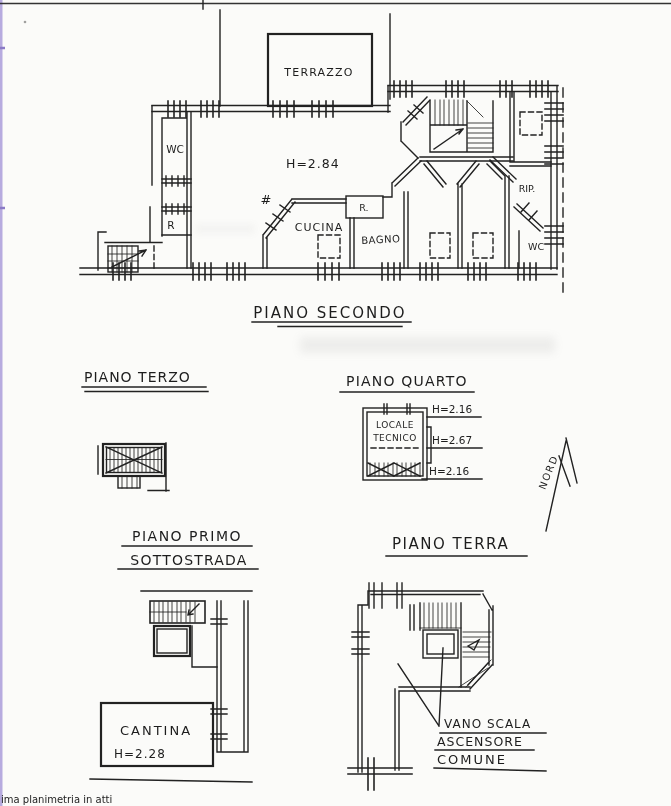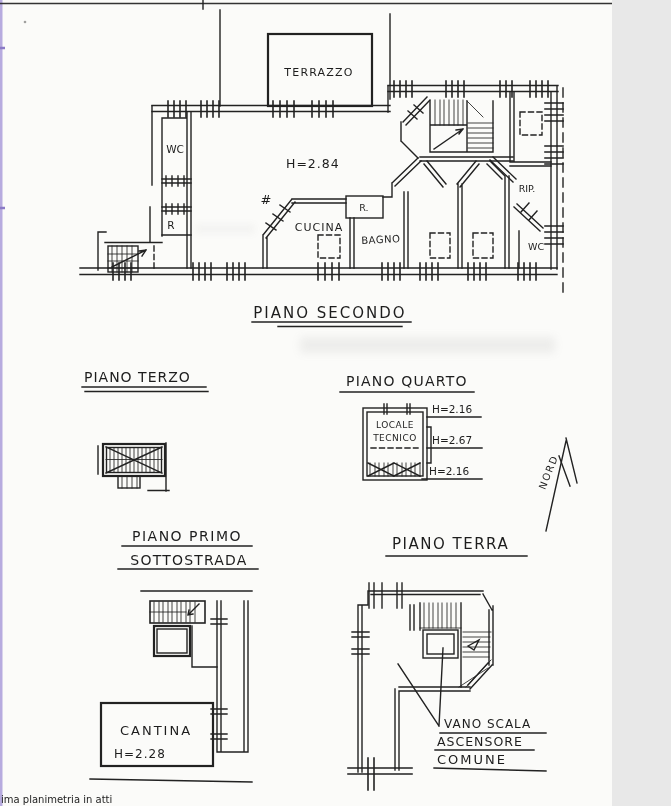--- a/index.html
+++ b/index.html
@@ -1,16 +1,16 @@
 <!DOCTYPE html>
 <html><head>
 <meta charset="utf-8">
 <style>
   html,body{margin:0;padding:0;background:#e8e8e8;}
-  .stage{position:relative;width:612px;height:806px;background:#fbfbf9;overflow:hidden;
+  .stage{position:relative;width:671px;height:806px;background:#fbfbf9;overflow:hidden;
          font-family:"DejaVu Sans","Liberation Sans",sans-serif;}
   svg{position:absolute;left:0;top:0;}
   svg text{font-family:"DejaVu Sans","Liberation Sans",sans-serif;fill:#1d1d1d;}
   .w{stroke:#222;fill:none;stroke-width:1.4;stroke-linecap:square;}
   .w2{stroke-width:2.2;}
   .thin{stroke-width:0.85;}
   .t15{stroke-width:1.6;}
   .dash{stroke-dasharray:5 3.5;}
   .ldash{stroke-dasharray:9 6;}
   .smudge{filter:blur(4px);}

